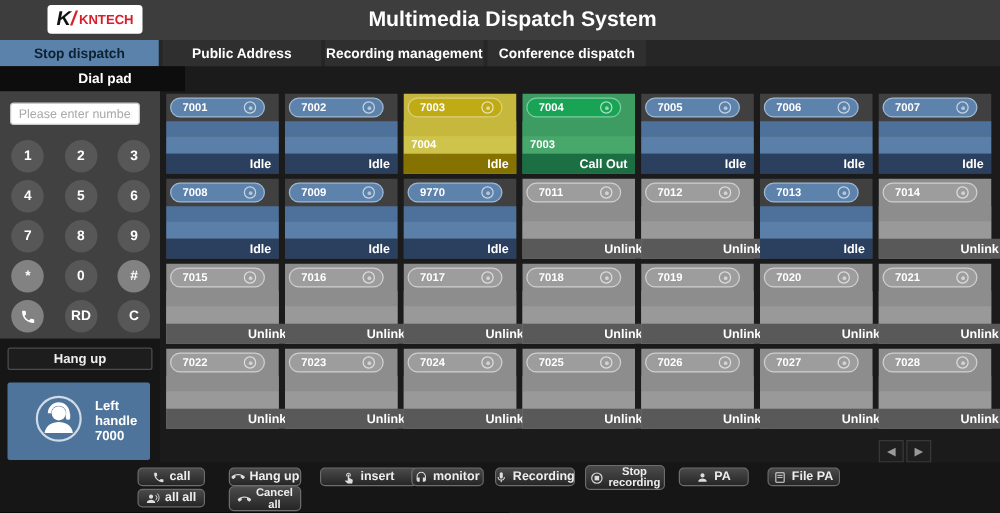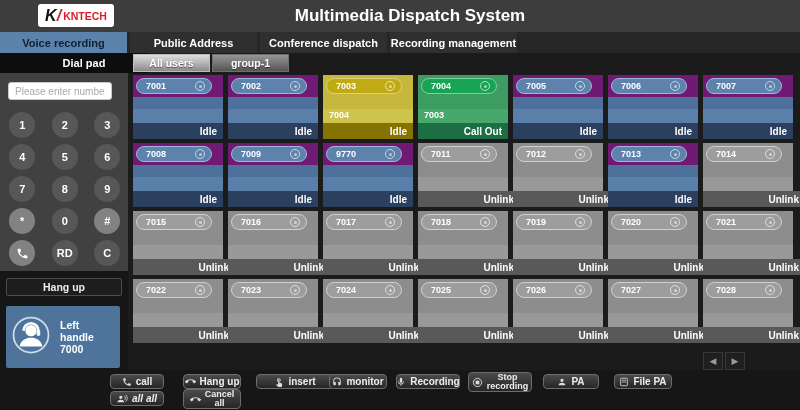--- a/index.html
+++ b/index.html
@@ -33,21 +33,21 @@
         grid-auto-rows:32px;justify-items:center;align-items:center;padding-left:1px;}
   .key{width:26px;height:26px;border-radius:50%;background:#575757;color:#fff;font-size:11px;font-weight:bold;
        display:flex;align-items:center;justify-content:center;cursor:default;}
   .key.light{background:#828282;}
   .key svg{display:block;}
 
   .sidebar-lower{position:absolute;left:0;top:271px;width:128px;height:139px;background:#161616;}
   .hangup-btn{position:absolute;left:6px;top:278px;width:116px;height:18px;background:#1d1d1d;border:1px solid #4c4c4c;
               border-radius:2px;color:#eee;font-size:10.5px;font-weight:bold;display:flex;align-items:center;justify-content:center;box-sizing:border-box;}
   .operator{position:absolute;left:6px;top:306px;width:114px;height:62px;background:#4f749b;border-radius:2px;
-            display:flex;align-items:center;gap:8px;padding-left:4px;box-sizing:border-box;}
+            display:flex;align-items:center;gap:8px;padding-left:20px;box-sizing:border-box;}
   .operator-label{color:#fff;font-size:10.5px;font-weight:bold;line-height:12px;width:46px;}
 
   
   .grouptabs{position:absolute;left:133px;top:54px;display:flex;gap:2px;}
   .grouptab{width:77px;height:18px;display:flex;align-items:center;justify-content:center;font-size:10.5px;font-weight:bold;color:#fff;
             background:linear-gradient(#969696,#555);border:1px solid #6f6f6f;box-sizing:border-box;text-shadow:0 1px 1px rgba(0,0,0,.5);}
   .grouptab.active{background:linear-gradient(#dedede,#8b8b8b);border-color:#bdbdbd;}
 
   
   .grid{position:absolute;left:133px;top:75px;display:grid;grid-template-columns:repeat(7,90px);gap:4px 5px;}
@@ -56,21 +56,21 @@
         display:flex;align-items:center;box-sizing:border-box;}
   .pill .num{color:#fff;font-size:9px;font-weight:bold;padding-left:9px;flex:1;}
   .ring-dot{width:8px;height:8px;border-radius:50%;border:1px solid rgba(255,255,255,.65);margin-right:6px;position:relative;}
   .ring-dot::after{content:"";position:absolute;left:2.5px;top:2.5px;width:3px;height:3px;border-radius:50%;background:rgba(255,255,255,.55);}
   .band1{position:absolute;left:0;top:22px;width:90px;height:12px;}
   .band2{position:absolute;left:0;top:34px;width:90px;height:14px;}
   .peer{position:absolute;left:6px;top:1px;color:#fff;font-size:9px;font-weight:bold;}
   .sbar{position:absolute;left:0;top:48px;width:90px;height:16px;display:flex;align-items:center;justify-content:flex-end;}
   .sbar span{color:#fff;font-size:10px;font-weight:bold;padding-right:6px;}
 
-  .tile.idle   {background:#701a75;}
+  .tile.idle   {background:#404040;}
   .tile.idle .pill{background:#5d82ab;border-color:#9fb9d4;}
   .tile.idle .band1{background:#4d719a;}
   .tile.idle .band2{background:#5a80aa;}
   .tile.idle .sbar{background:#2b3f5e;}
 
   .tile.unlink {background:#8d8d8d;}
   .tile.unlink .pill{background:#9d9d9d;border-color:#cfcfcf;}
   .tile.unlink .band1{background:#8d8d8d;}
   .tile.unlink .band2{background:#999;}
   .tile.unlink .sbar{background:#595959;padding-left:12px;}
@@ -103,41 +103,41 @@
   .tb.twoline{height:20px;}
   .tb.twoline .lbl{white-space:normal;font-size:9px;line-height:9px;text-align:center;}
   .r1-0{left:110px;top:4px;width:54px;}
   .r1-1{left:183px;top:4px;width:58px;}
   .r1-2{left:256px;top:4px;width:78px;}
   .r1-3{left:329px;top:4px;width:58px;}
   .r1-4{left:396px;top:4px;width:64px;}
   .r1-5{left:468px;top:2px;width:64px;}
   .r1-6{left:543px;top:4px;width:56px;}
   .r1-7{left:614px;top:4px;width:58px;}
-  .r2-0{left:110px;top:21px;width:54px;font-style:italic;}
+  .r2-0{left:110px;top:21px;width:54px;}
   .r2-1{left:183px;top:19px;width:58px;}
 </style>
 </head>
 <body>
 
 <div class="app">
 
   <div class="header">
     <div class="title">Multimedia Dispatch System</div>
     <div class="logo">
       <span class="logo-k">K<i>/</i></span>
       <span class="logo-text">KNTECH</span>
     </div>
   </div>
 
   <div class="tabbar" id="tabbar">
-      <div class="tab active">Voice recording</div>
+      <div class="tab active">Stop dispatch</div>
       <div class="tab">Public Address</div>
+      <div class="tab">Recording management</div>
       <div class="tab">Conference dispatch</div>
-      <div class="tab">Recording management</div>
     </div>
 
   <div class="side-title">Dial pad</div>
   <div class="dialpad">
     <input class="num-input" type="text" placeholder="Please enter number" style="">
     <div class="keys" id="keys">
         <div class="key">
           <span>1</span>
         </div>
         <div class="key">
@@ -196,24 +196,20 @@
         <circle cx="24" cy="24" r="20" fill="none" stroke="#cfdce8" stroke-width="2"></circle>
         <circle cx="24" cy="19" r="6.5" fill="#fff"></circle>
         <path d="M11 37c1.2-7 7-10 13-10s11.8 3 13 10z" fill="#fff"></path>
         <path d="M15.5 19a8.5 8.5 0 0 1 17 0" fill="none" stroke="#fff" stroke-width="3"></path>
         <rect x="30.5" y="18" width="4" height="7" rx="2" fill="#fff"></rect>
       </svg>
     </span>
     <span class="operator-label">Left handle 7000</span>
   </div>
 
-  <div class="grouptabs" id="grouptabs">
-      <div class="grouptab active">All users</div>
-      <div class="grouptab">group-1</div>
-    </div>
 
   <div class="grid" id="grid">
   <div class="tile idle">
     <div class="pill">
       <span class="num">7001</span>
       <span class="ring-dot"></span>
     </div>
     <div class="band1"></div>
     <div class="band2"></div>
     <div class="sbar">

